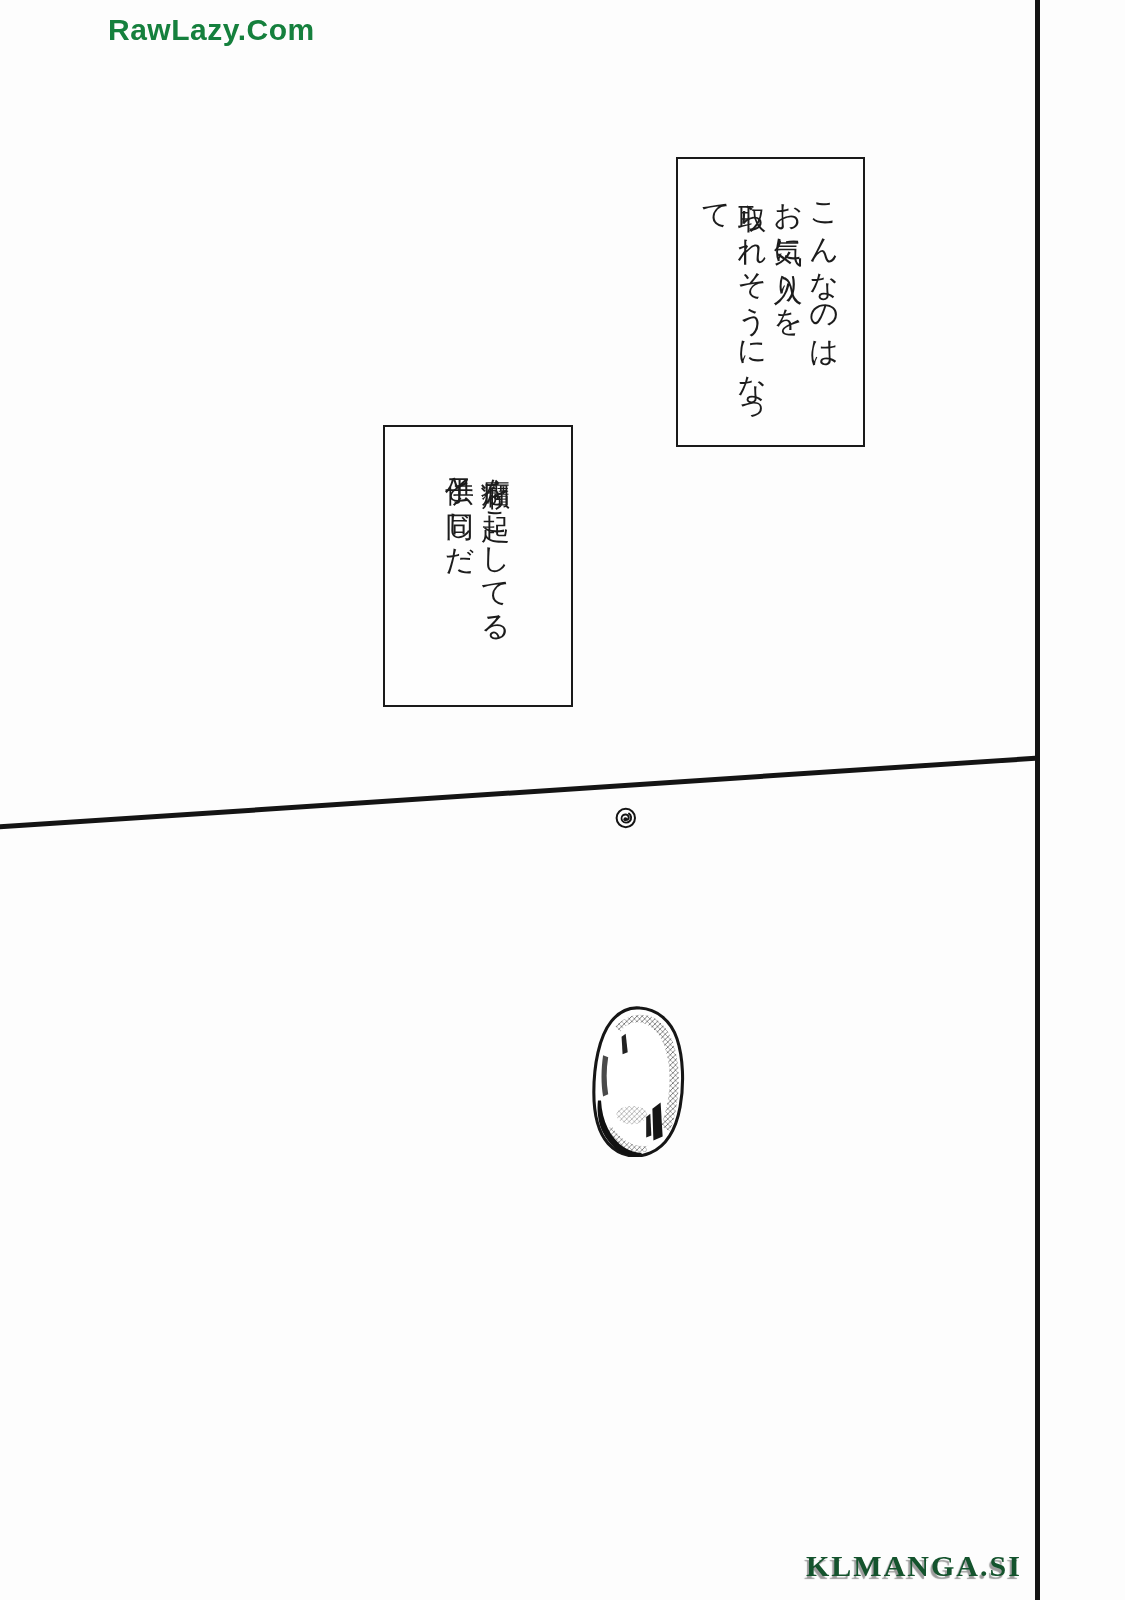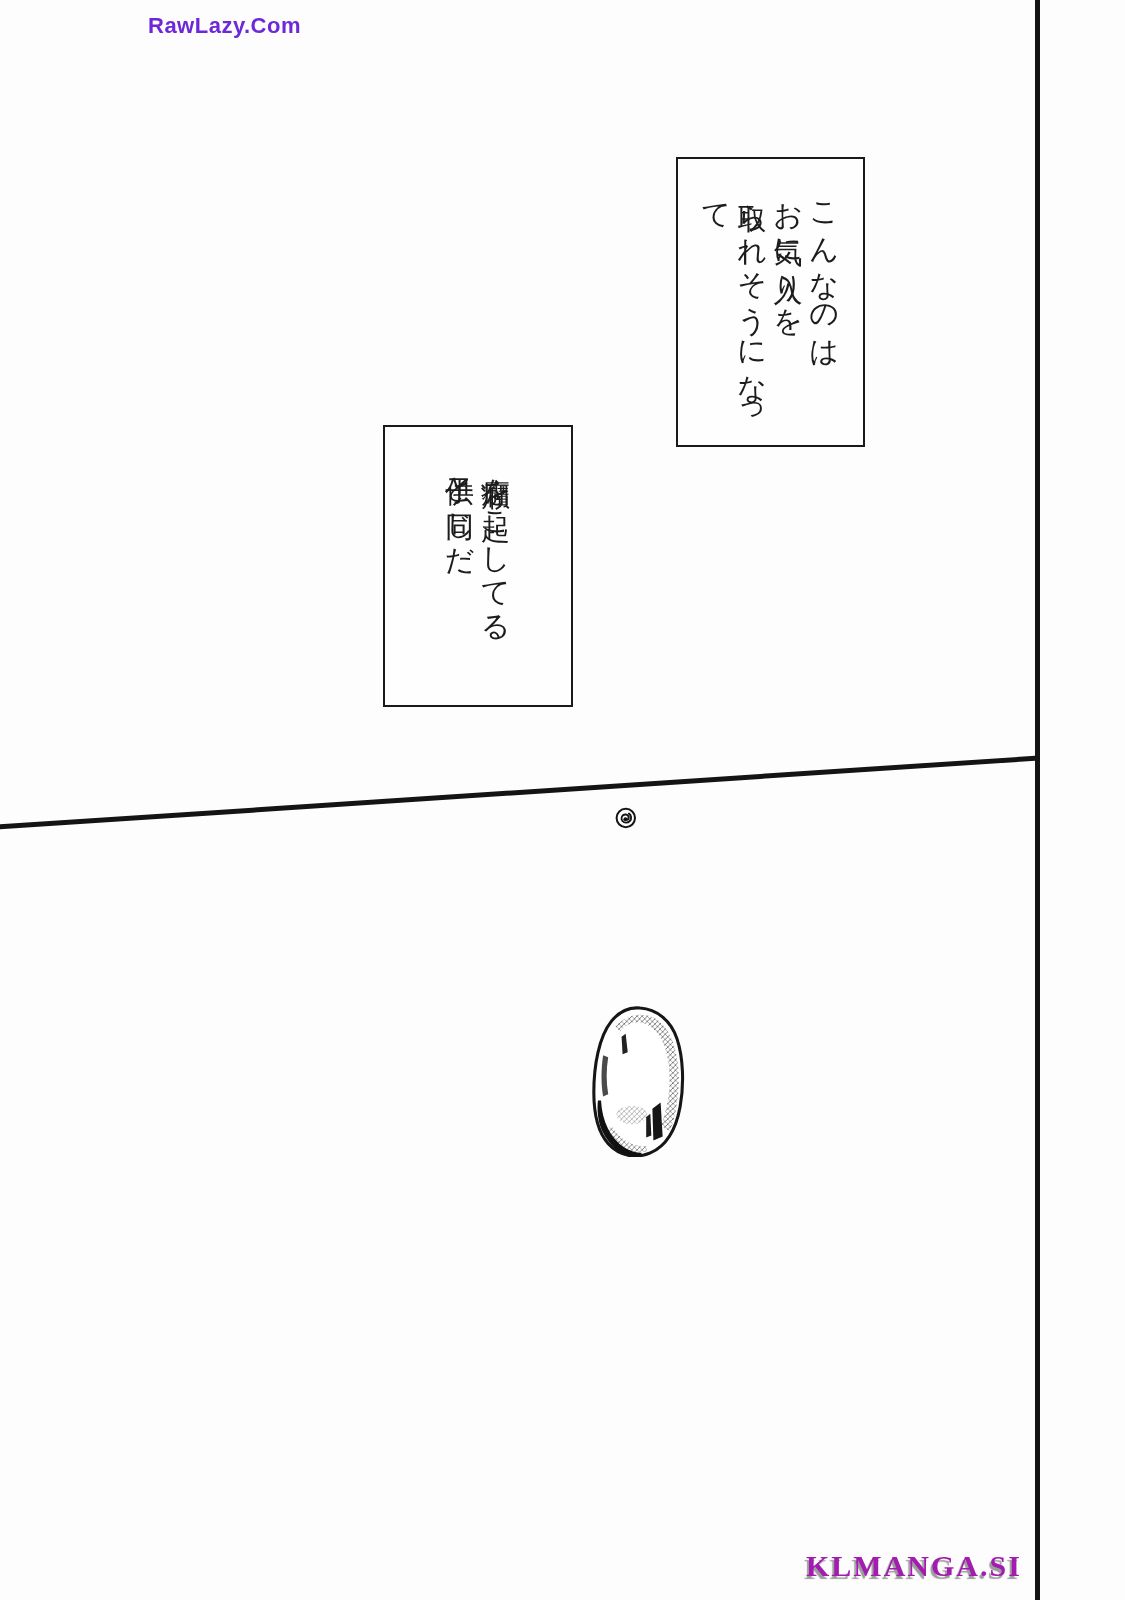--- a/index.html
+++ b/index.html
@@ -10,29 +10,28 @@
     font-family: "Liberation Sans", sans-serif;
   }
   .page {
     position: relative;
     width: 1125px; height: 1600px;
     background: #fdfdfd;
   }
   
   .wm-top {
     position: absolute; left: 108px; top: 13px;
-    font-size: 22px; font-weight: bold; letter-spacing: 0.5px;
-    color: #6d28d9;
-    margin-left: 40px;
+    font-size: 30px; font-weight: bold; letter-spacing: 0.5px;
+    color: #15803d;
   }
   .wm-bottom {
     position: absolute; left: 806px; top: 1549px;
     font-family: "Liberation Serif", serif;
     font-size: 30px; font-weight: bold; letter-spacing: 2px;
-    color: #a21caf;
+    color: #14532d;
     text-shadow: -2px 3px 1px #9c9c9c;
     text-align: center;
   }
   
   .vline-panel {
     position: absolute; left: 1035px; top: 0;
     width: 4.5px; height: 1600px;
     background: #141414;
   }
   .diag-svg {

